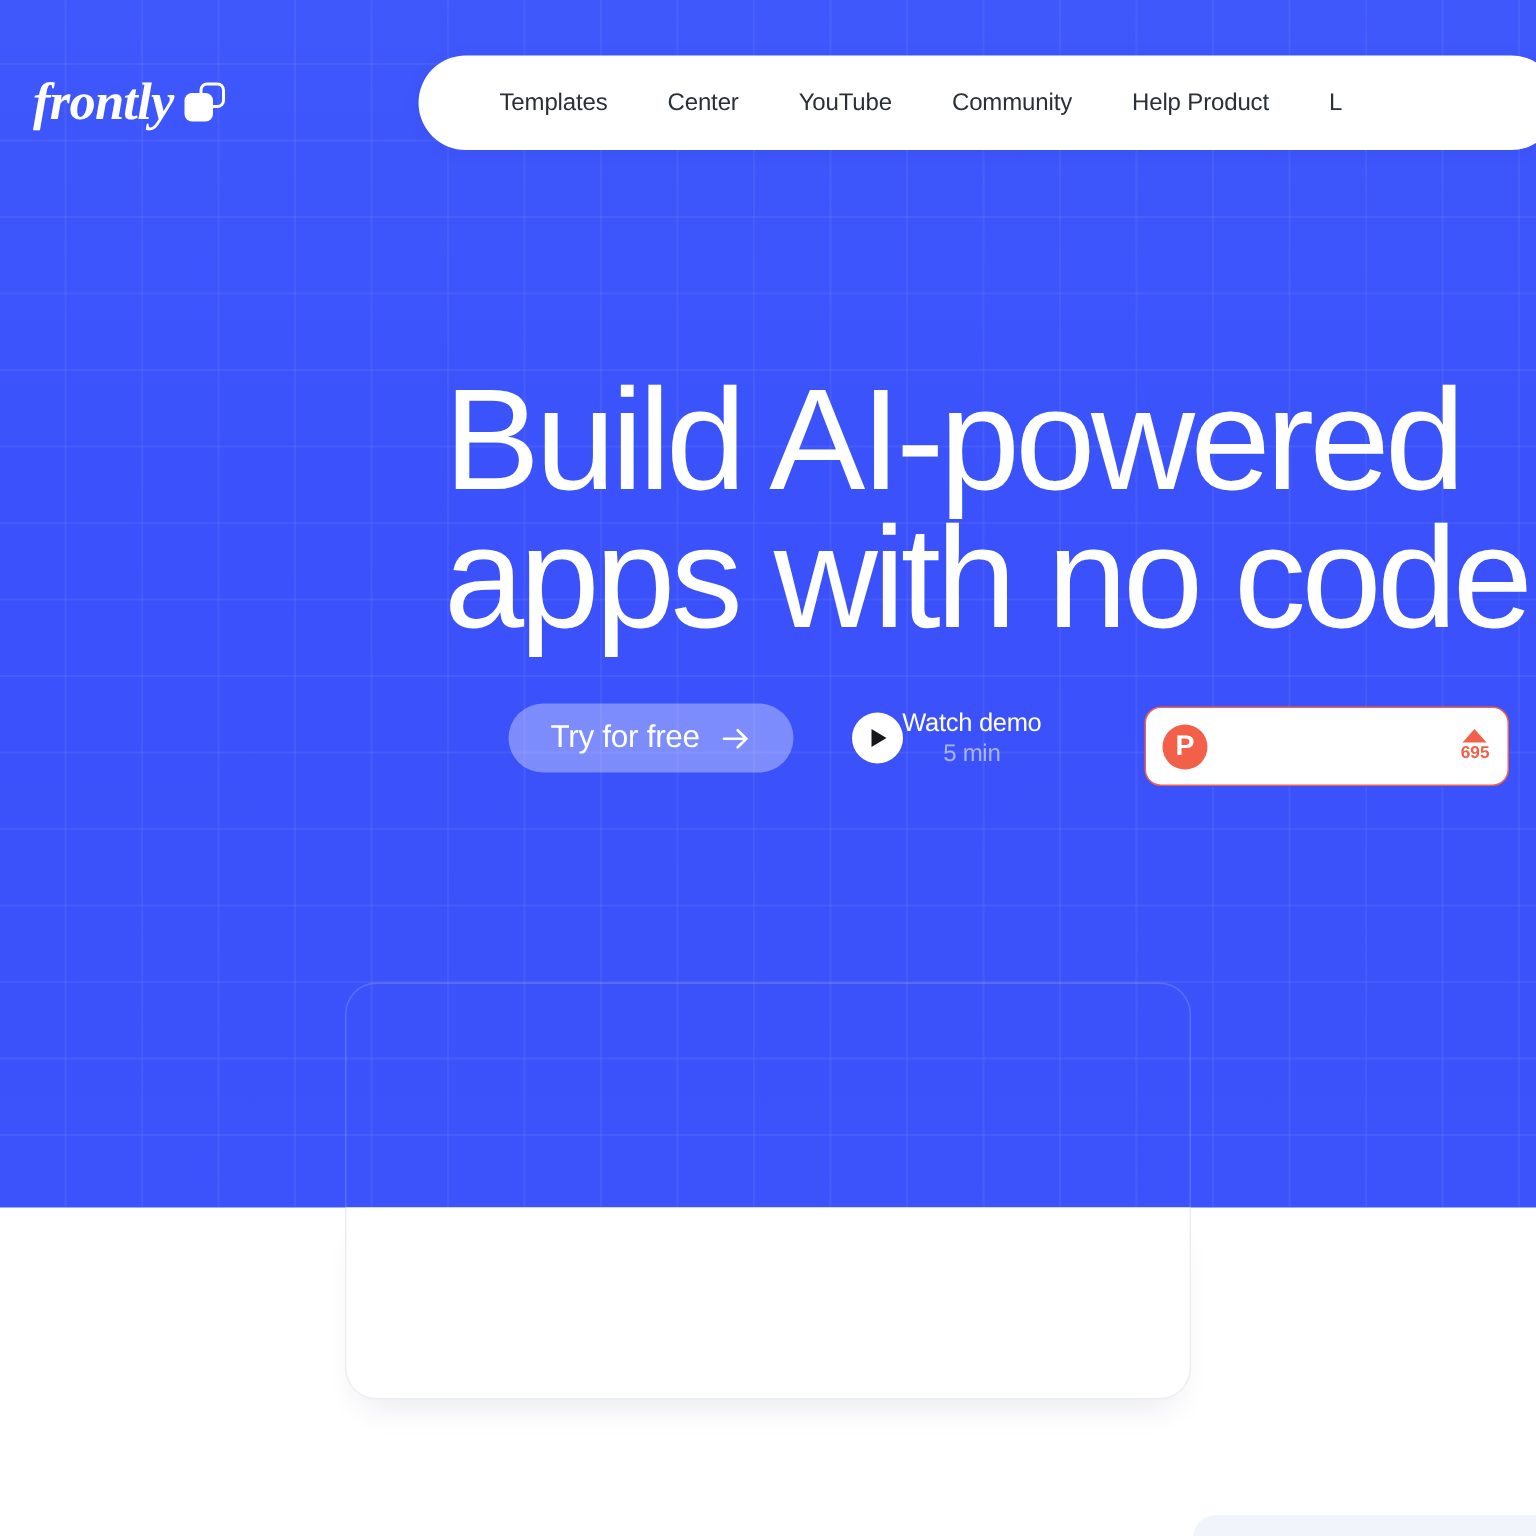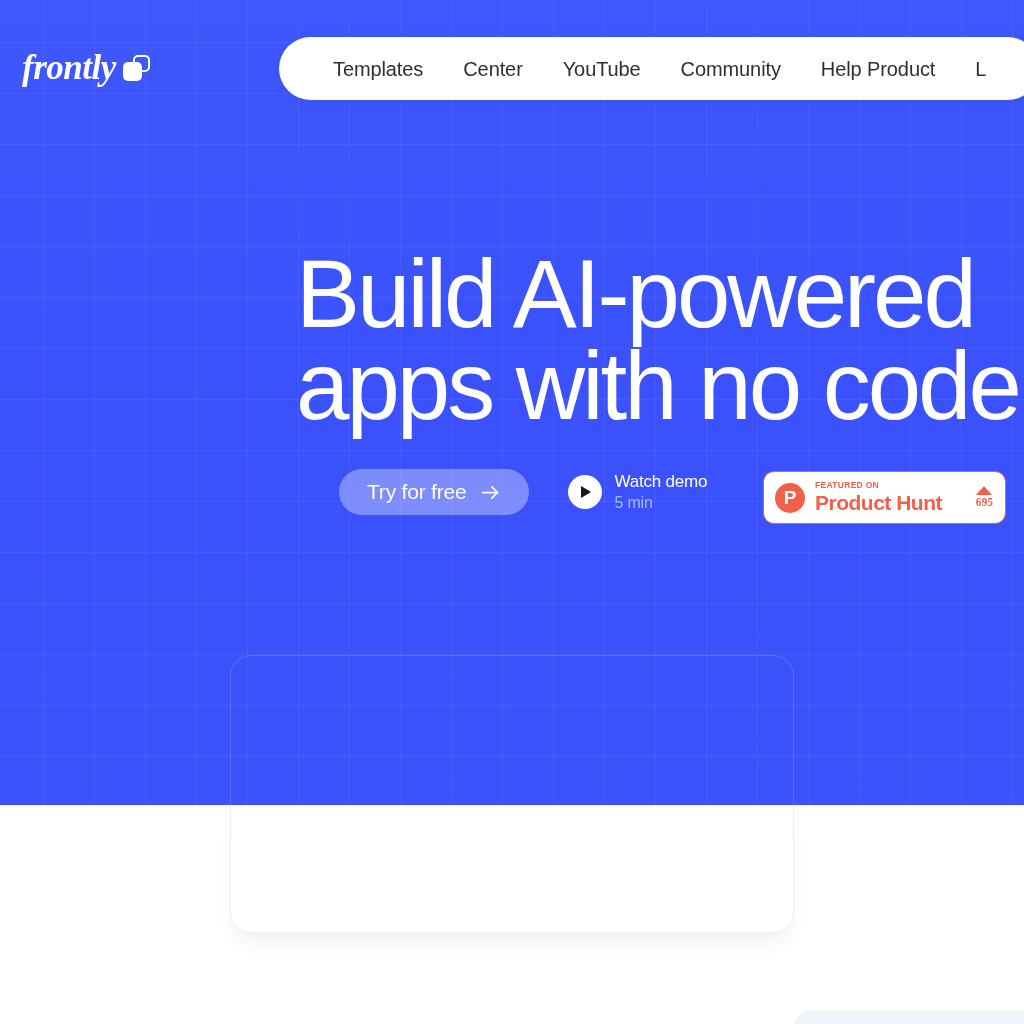--- a/index.html
+++ b/index.html
@@ -112,21 +112,21 @@
     border-radius: 34px;
     display: flex;
     align-items: center;
     padding: 0 0 0 34px;
     white-space: nowrap;
     overflow: hidden;
     width: 760px;
     box-shadow: 0 2px 12px rgba(20,30,90,0.06);
   }
   .nav-item {
-    font-size: 20px;
+    font-size: 16px;
     color: #2b2f36;
     padding: 0 20px;
     cursor: pointer;
     line-height: 1;
     letter-spacing: -0.1px;
   }
 
   
   .headline {
     position: absolute;
@@ -173,21 +173,20 @@
   }
   .btn-primary .arrow {
     display: inline-flex;
     width: 21px;
     height: 21px;
   }
 
   .watch {
     display: flex;
     align-items: center;
-    gap: 13px;
     margin-left: 39px;
     cursor: pointer;
   }
   .play-circle {
     width: 34px;
     height: 34px;
     border-radius: 50%;
     background: #ffffff;
     display: flex;
     align-items: center;
@@ -196,21 +195,21 @@
   }
   .play-tri {
     width: 0; height: 0;
     border-left: 10px solid #17181c;
     border-top: 6.5px solid transparent;
     border-bottom: 6.5px solid transparent;
     margin-left: 3px;
   }
   .watch-text { display: flex; flex-direction: column; line-height: 1.22; }
   .watch-title { font-size: 17px; color: #ffffff; letter-spacing: -0.2px; }
-  .watch-sub { font-size: 16px; color: rgba(255,255,255,0.56); letter-spacing: -0.2px; }
+  .watch-sub { font-size: 16px; color: rgba(255,255,255,0.56); letter-spacing: -0.2px; text-align: center; }
 
   
   .ph-badge {
     position: absolute;
     left: 763px;
     top: 471px;
     width: 243px;
     height: 53px;
     background: #ffffff;
     border: 1.6px solid #f2604a;
@@ -250,21 +249,20 @@
     letter-spacing: -0.5px;
     line-height: 1.1;
     margin-top: 1px;
   }
   .ph-vote {
     margin-left: auto;
     display: flex;
     flex-direction: column;
     align-items: center;
     gap: 2px;
-    font-family: Liberation Serif, serif;
   }
   .ph-caret {
     width: 0; height: 0;
     border-left: 8px solid transparent;
     border-right: 8px solid transparent;
     border-bottom: 9px solid #f2604a;
   }
   .ph-count {
     font-size: 11.5px;
     font-weight: 700;
@@ -364,24 +362,20 @@
       <span class="watch-text">
         <span class="watch-title">Watch demo</span>
         <span class="watch-sub">5 min</span>
       </span>
     </div>
 
   </div>
 
   <div class="ph-badge">
     <span class="ph-logo">P</span>
-    <span class="ph-text">
-      <span class="ph-kicker">FEATURED ON</span>
-      <span class="ph-name">Product Hunt</span>
-    </span>
     <span class="ph-vote">
       <span class="ph-caret"></span>
       <span class="ph-count">695</span>
     </span>
   </div>
 
   <div class="preview-card"></div>
   <div class="preview-card-below"></div>
 
   <div class="pale-panel"></div>

